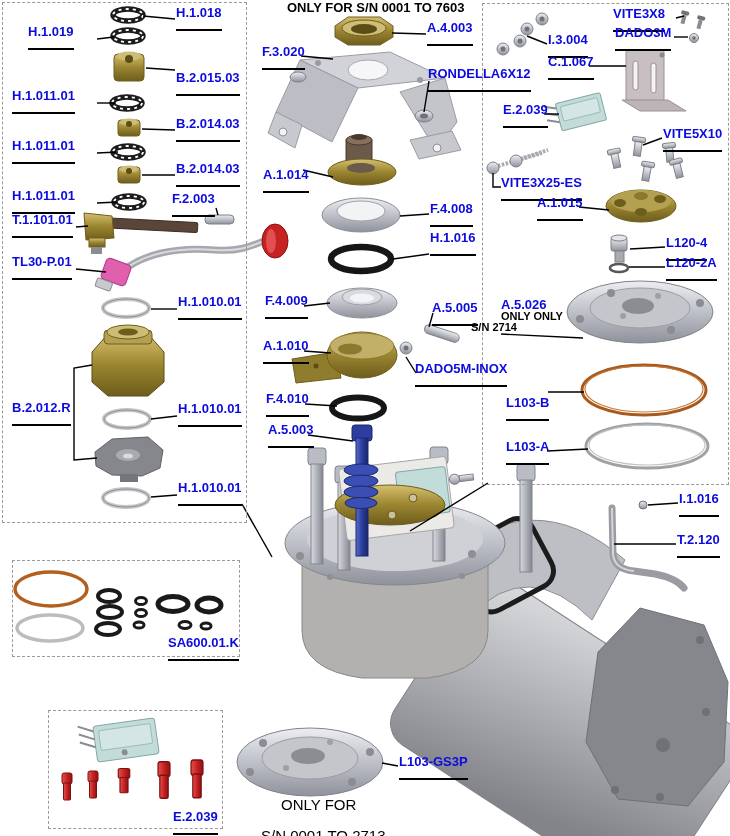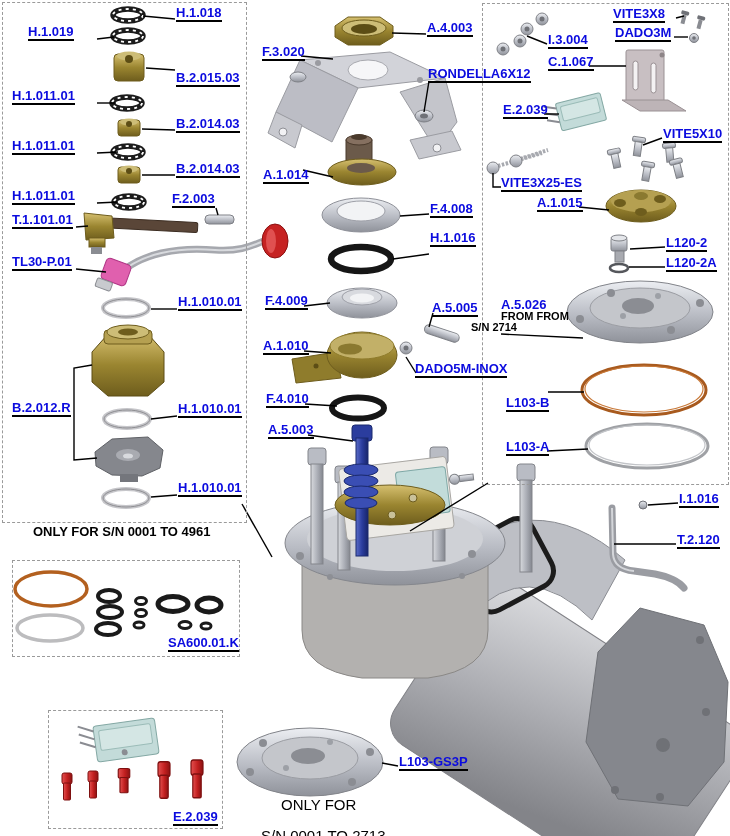--- a/index.html
+++ b/index.html
@@ -1,20 +1,20 @@
 <!DOCTYPE html>
 <html><head>
 <meta charset="utf-8">
 <style>
   html,body{margin:0;padding:0;background:#fff;}
   .canvas{position:relative;width:730px;height:836px;background:#fff;overflow:hidden;
           font-family:"Liberation Sans",sans-serif;}
   .canvas svg{position:absolute;left:0;top:0;}
   .lbl{position:absolute;color:#0b0bdf;font-weight:bold;font-size:13px;line-height:13px;
-       border-bottom:2px solid #000;padding-bottom:1px;white-space:nowrap;cursor:pointer;z-index:5;}
+       border-bottom:2px solid #000;padding-bottom:10px;white-space:nowrap;cursor:pointer;z-index:5;}
   .lbl.nl{border-bottom:none;}
   .note{position:absolute;color:#000;font-weight:bold;font-size:13px;line-height:14px;white-space:nowrap;z-index:5;}
   .note.sm{font-size:11px;line-height:12px;}
   .note.rg{font-weight:normal;font-size:15px;line-height:16px;}
   .box{position:absolute;border:1px dashed #9a9a9a;z-index:1;}
 </style>
 </head>
 <body>
 
 <div class="canvas">
@@ -466,28 +466,28 @@
   <div class="lbl" style="left:268px;top:423px">A.5.003</div>
 
   <div class="lbl" style="left:613px;top:7px">VITE3X8</div>
   <div class="lbl" style="left:615px;top:26px">DADO3M</div>
   <div class="lbl" style="left:548px;top:33px">I.3.004</div>
   <div class="lbl" style="left:548px;top:55px">C.1.067</div>
   <div class="lbl" style="left:503px;top:103px">E.2.039</div>
   <div class="lbl" style="left:663px;top:127px">VITE5X10</div>
   <div class="lbl" style="left:501px;top:176px">VITE3X25-ES</div>
   <div class="lbl" style="left:537px;top:196px">A.1.015</div>
-  <div class="lbl" style="left:666px;top:236px">L120-2</div>
+  <div class="lbl" style="left:666px;top:236px">L120-4</div>
   <div class="lbl" style="left:666px;top:256px">L120-2A</div>
   <div class="lbl nl" style="left:501px;top:298px">A.5.026</div>
   <div class="lbl" style="left:506px;top:396px">L103-B</div>
   <div class="lbl" style="left:506px;top:440px">L103-A</div>
   <div class="lbl" style="left:679px;top:492px">I.1.016</div>
   <div class="lbl" style="left:677px;top:533px">T.2.120</div>
   <div class="lbl" style="left:399px;top:755px">L103-GS3P</div>
 
-  <div class="note" style="left:33px;top:525px">ONLY FOR S/N 0001 TO 4961</div>
-  <div class="note sm" style="left:501px;top:310px">FROM FROM</div>
+  <div class="note" style="left:287px;top:1px">ONLY FOR S/N 0001 TO 7603</div>
+  <div class="note sm" style="left:501px;top:310px">ONLY ONLY</div>
   <div class="note sm" style="left:471px;top:321px">S/N 2714</div>
   <div class="note rg" style="left:281px;top:797px">ONLY FOR</div>
   <div class="note rg" style="left:261px;top:828px">S/N 0001 TO 2713</div>
 
 </div>
 
 </body></html>

